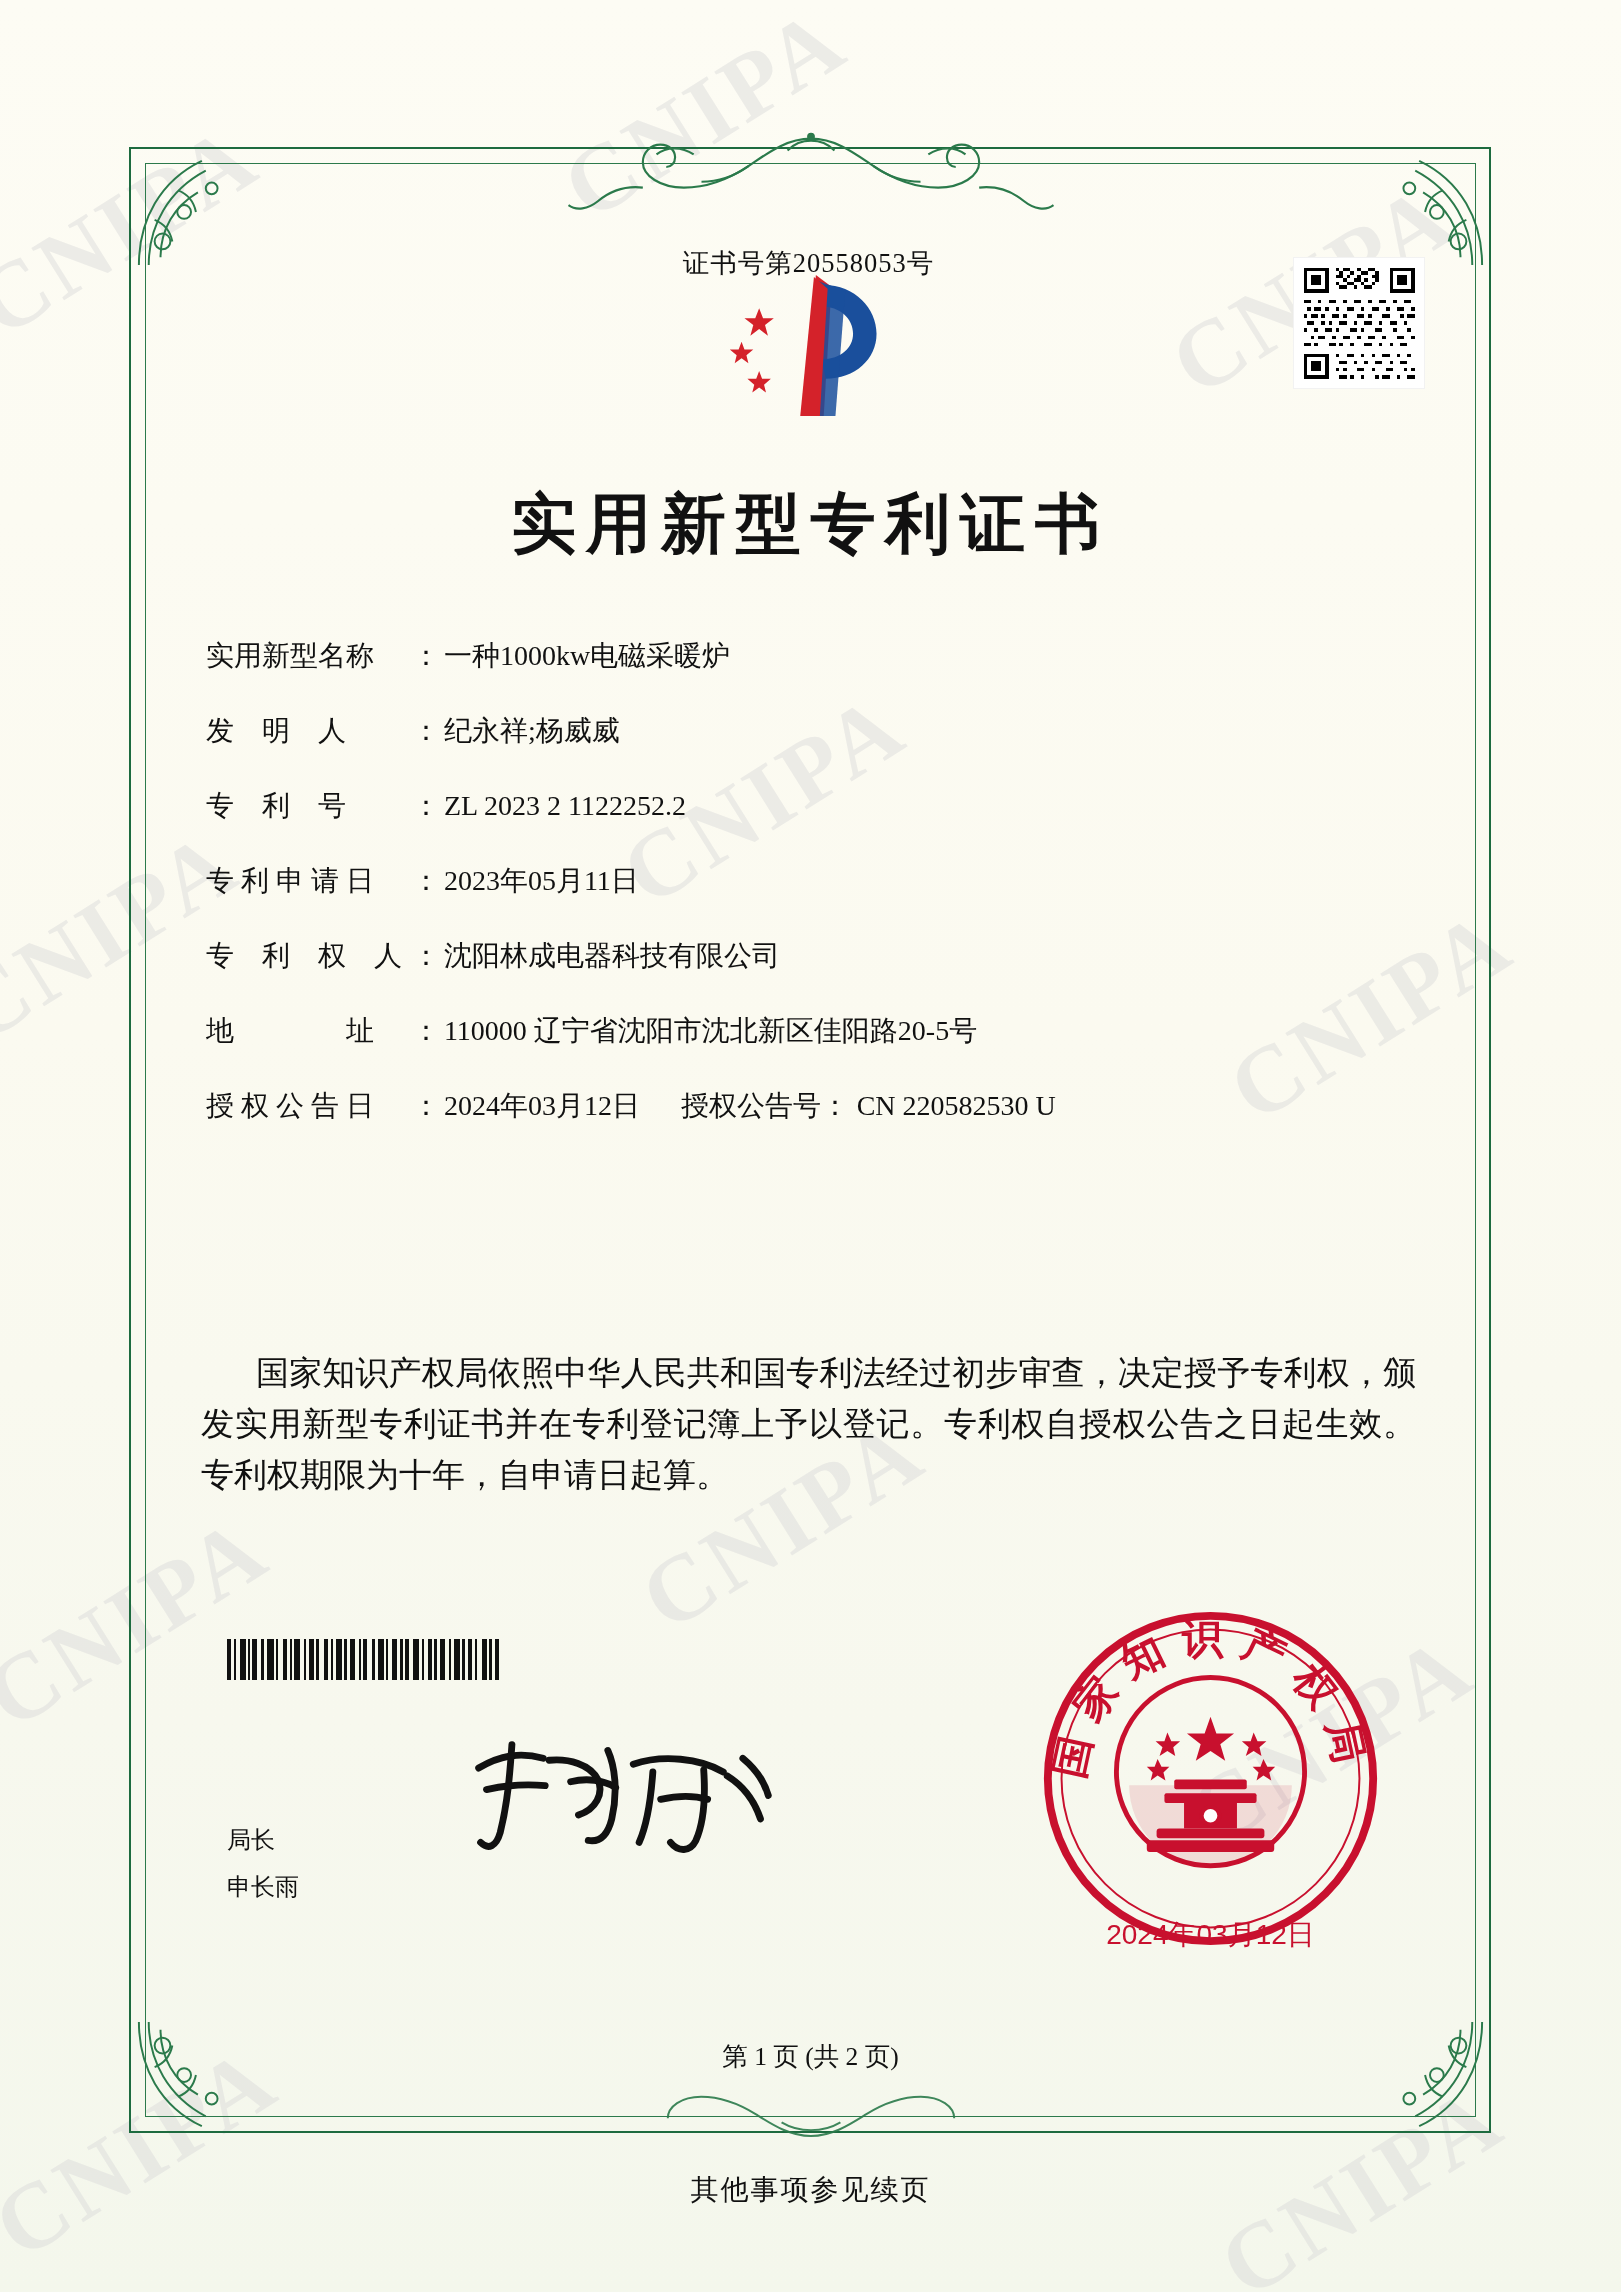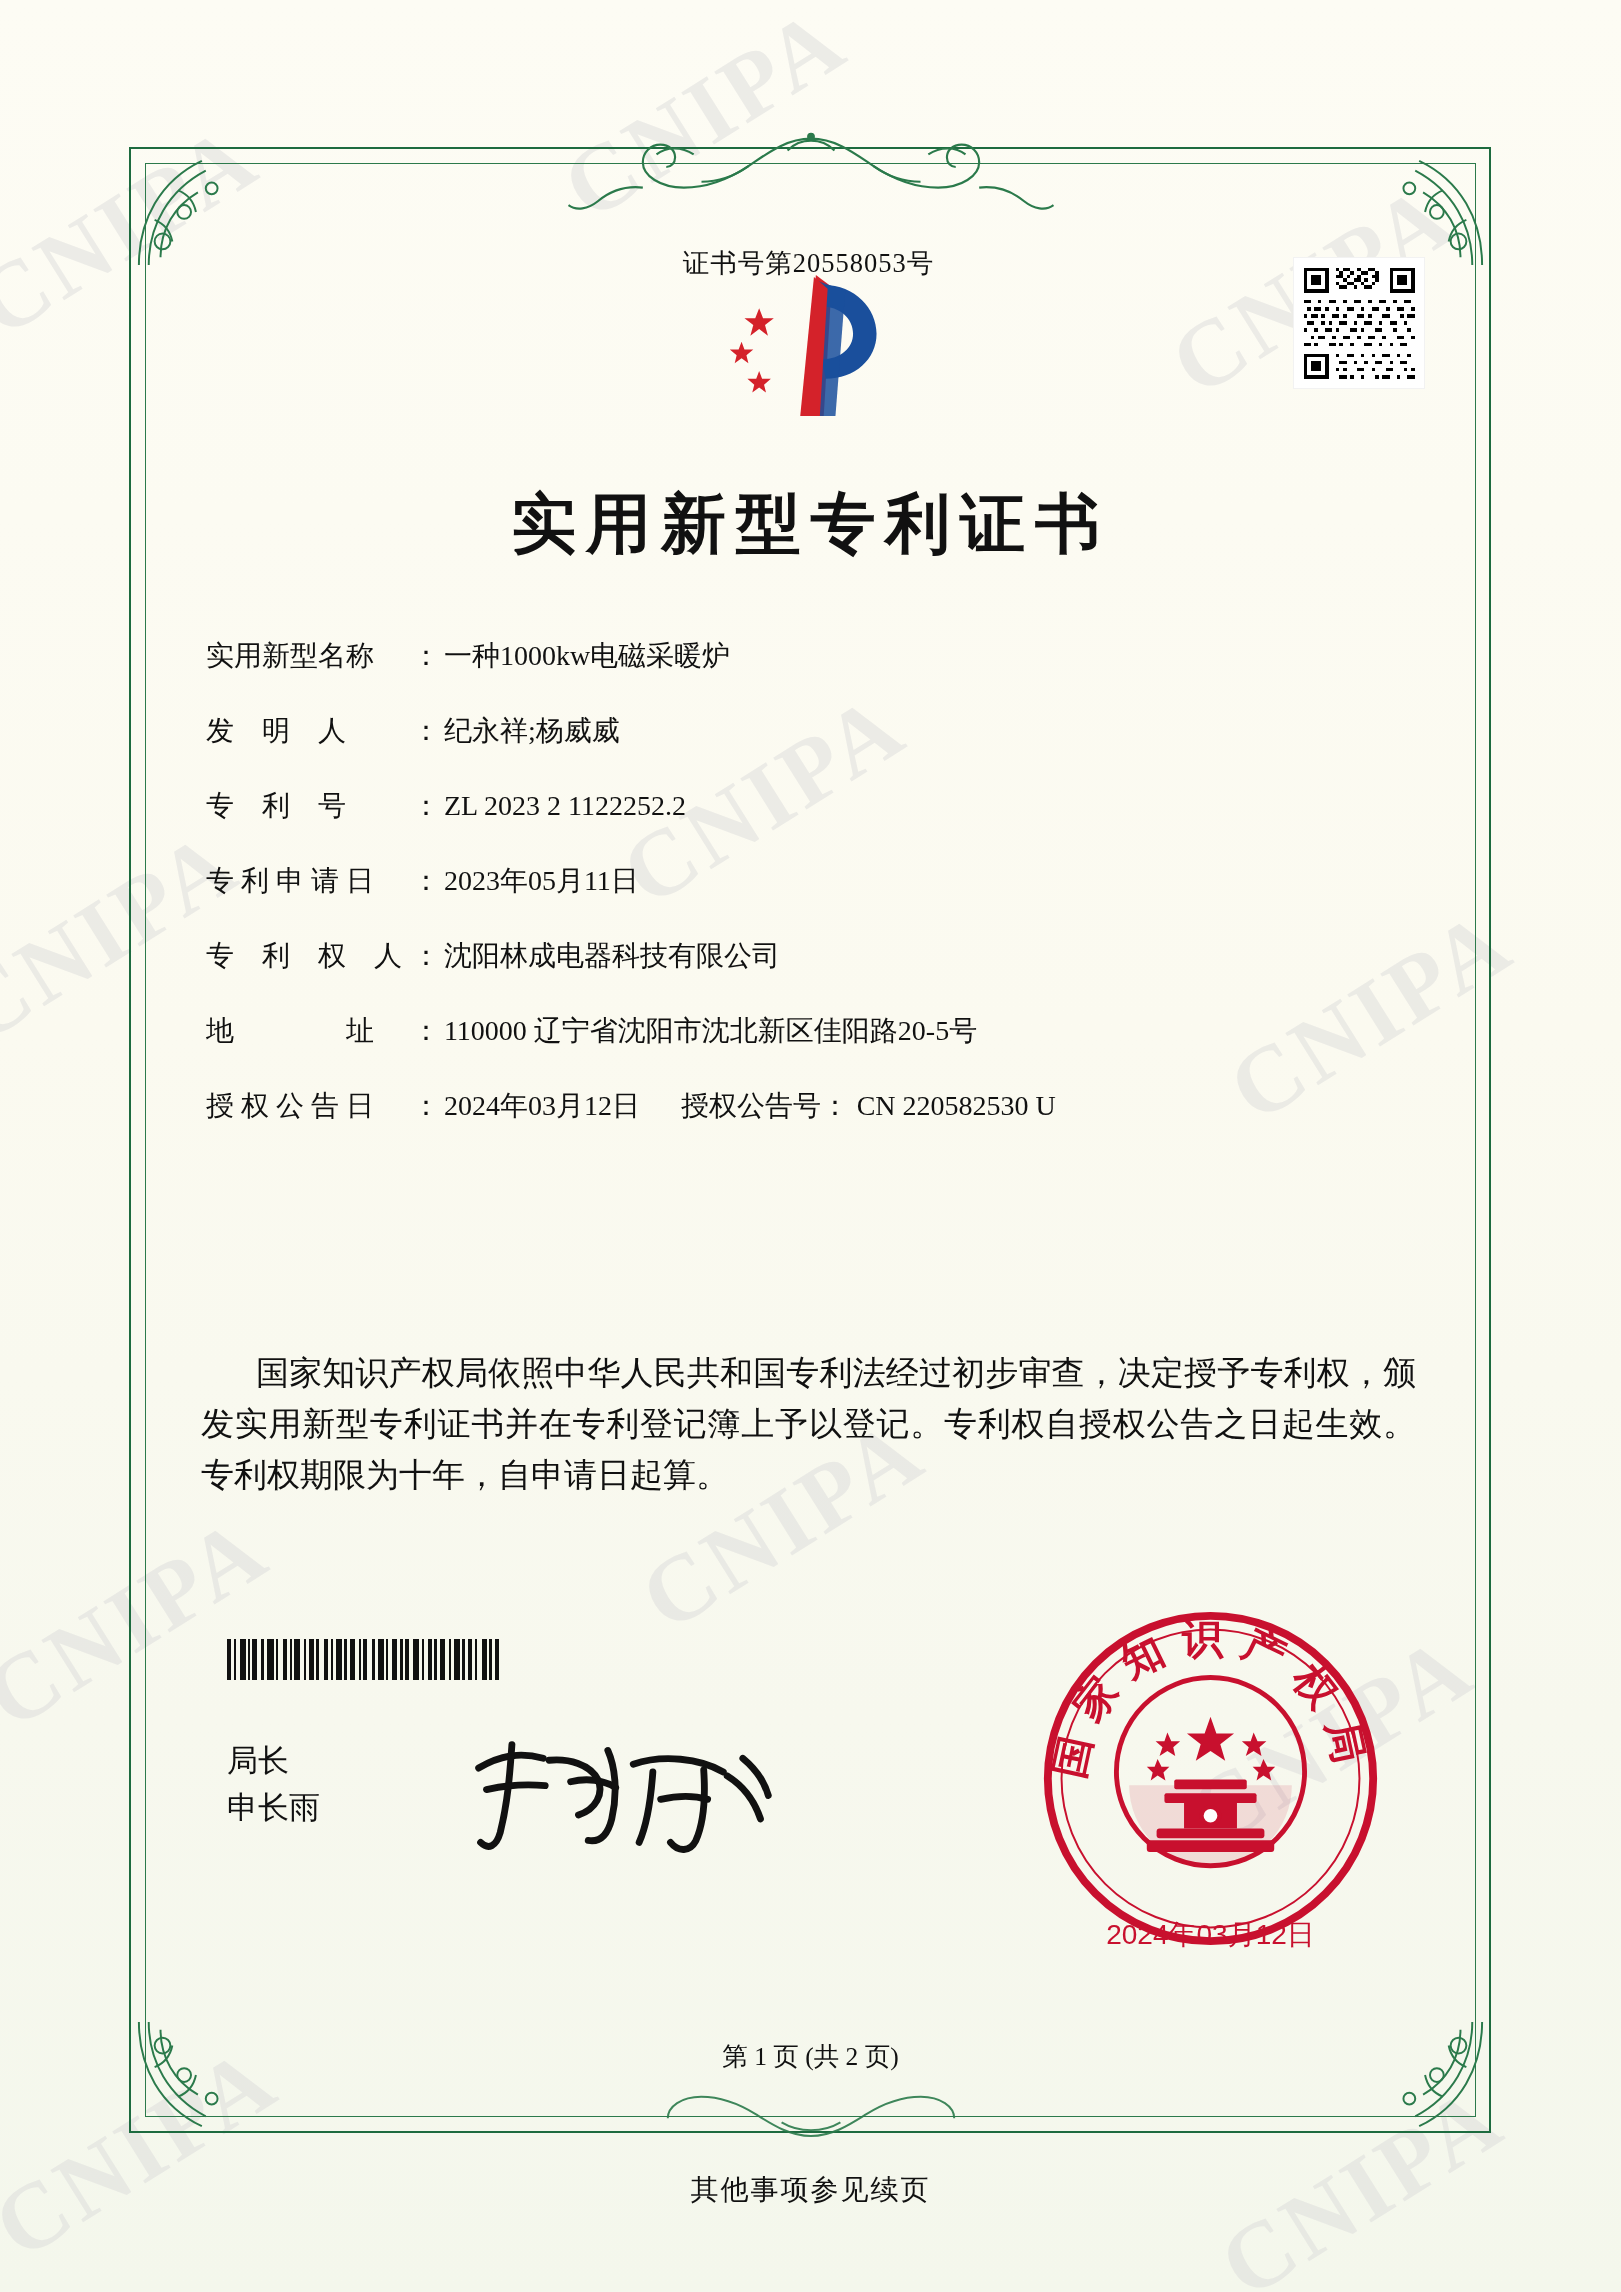--- a/index.html
+++ b/index.html
@@ -212,22 +212,22 @@
   .barcode i {
     display: block;
     background: #111;
     height: 100%;
   }
 
   
   .sign-label {
     position: absolute;
     left: 227px;
-    top: 1737px;
-    font-size: 31px;
+    top: 1817px;
+    font-size: 24px;
     line-height: 47px;
     color: #111;
   }
   .signature {
     position: absolute;
     left: 461px;
     top: 1725px;
     width: 323px;
     height: 137px;
     color: #111;

